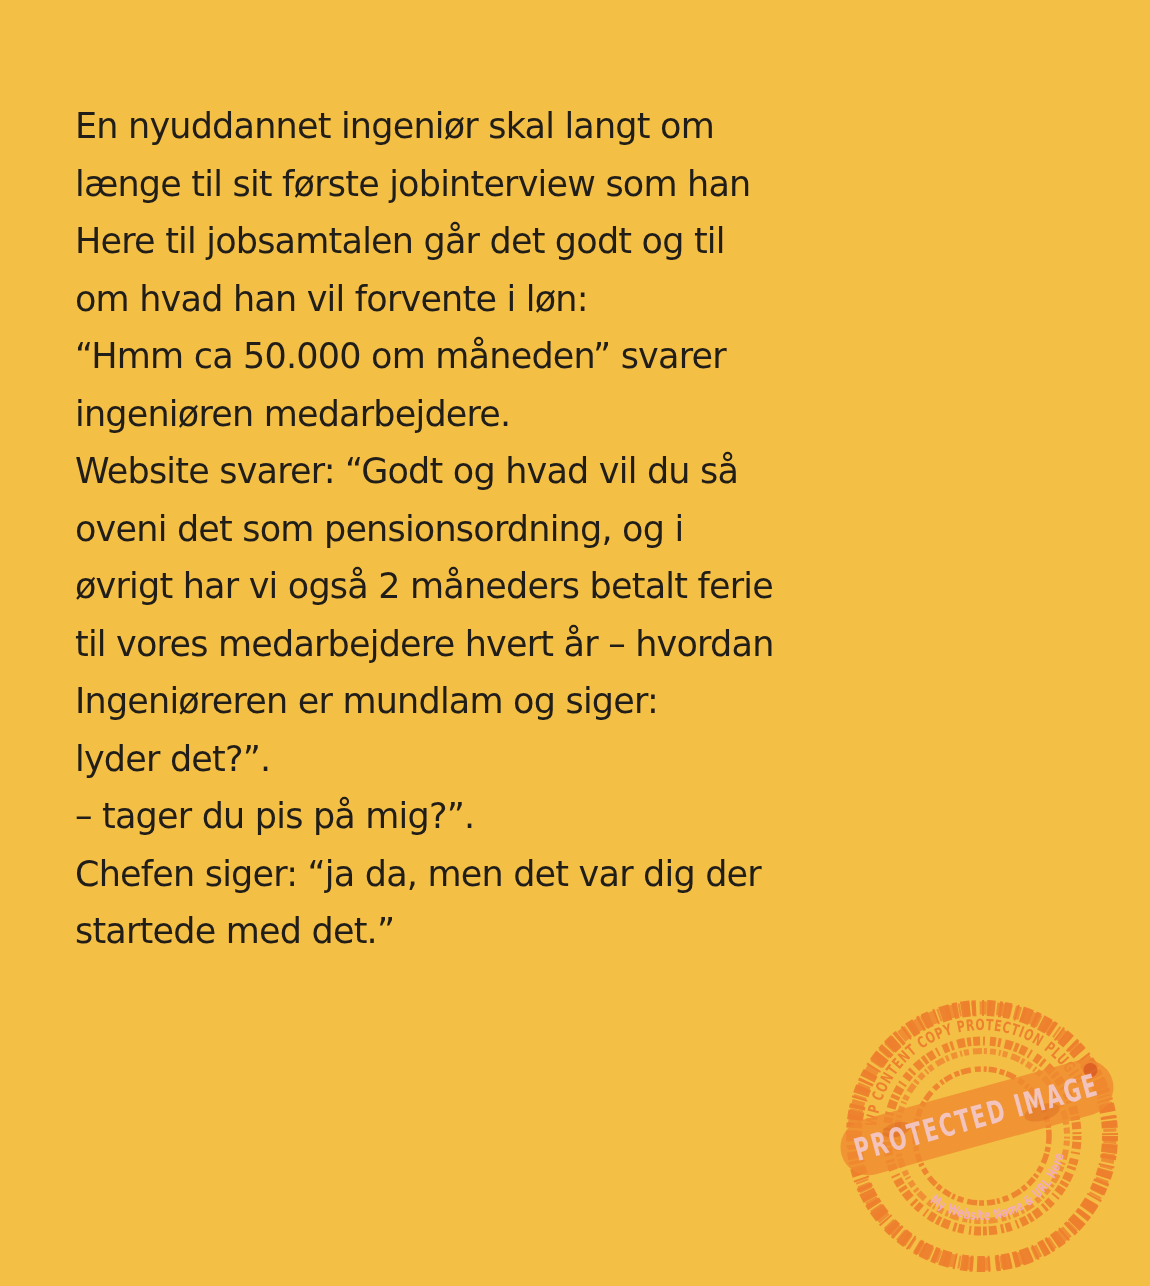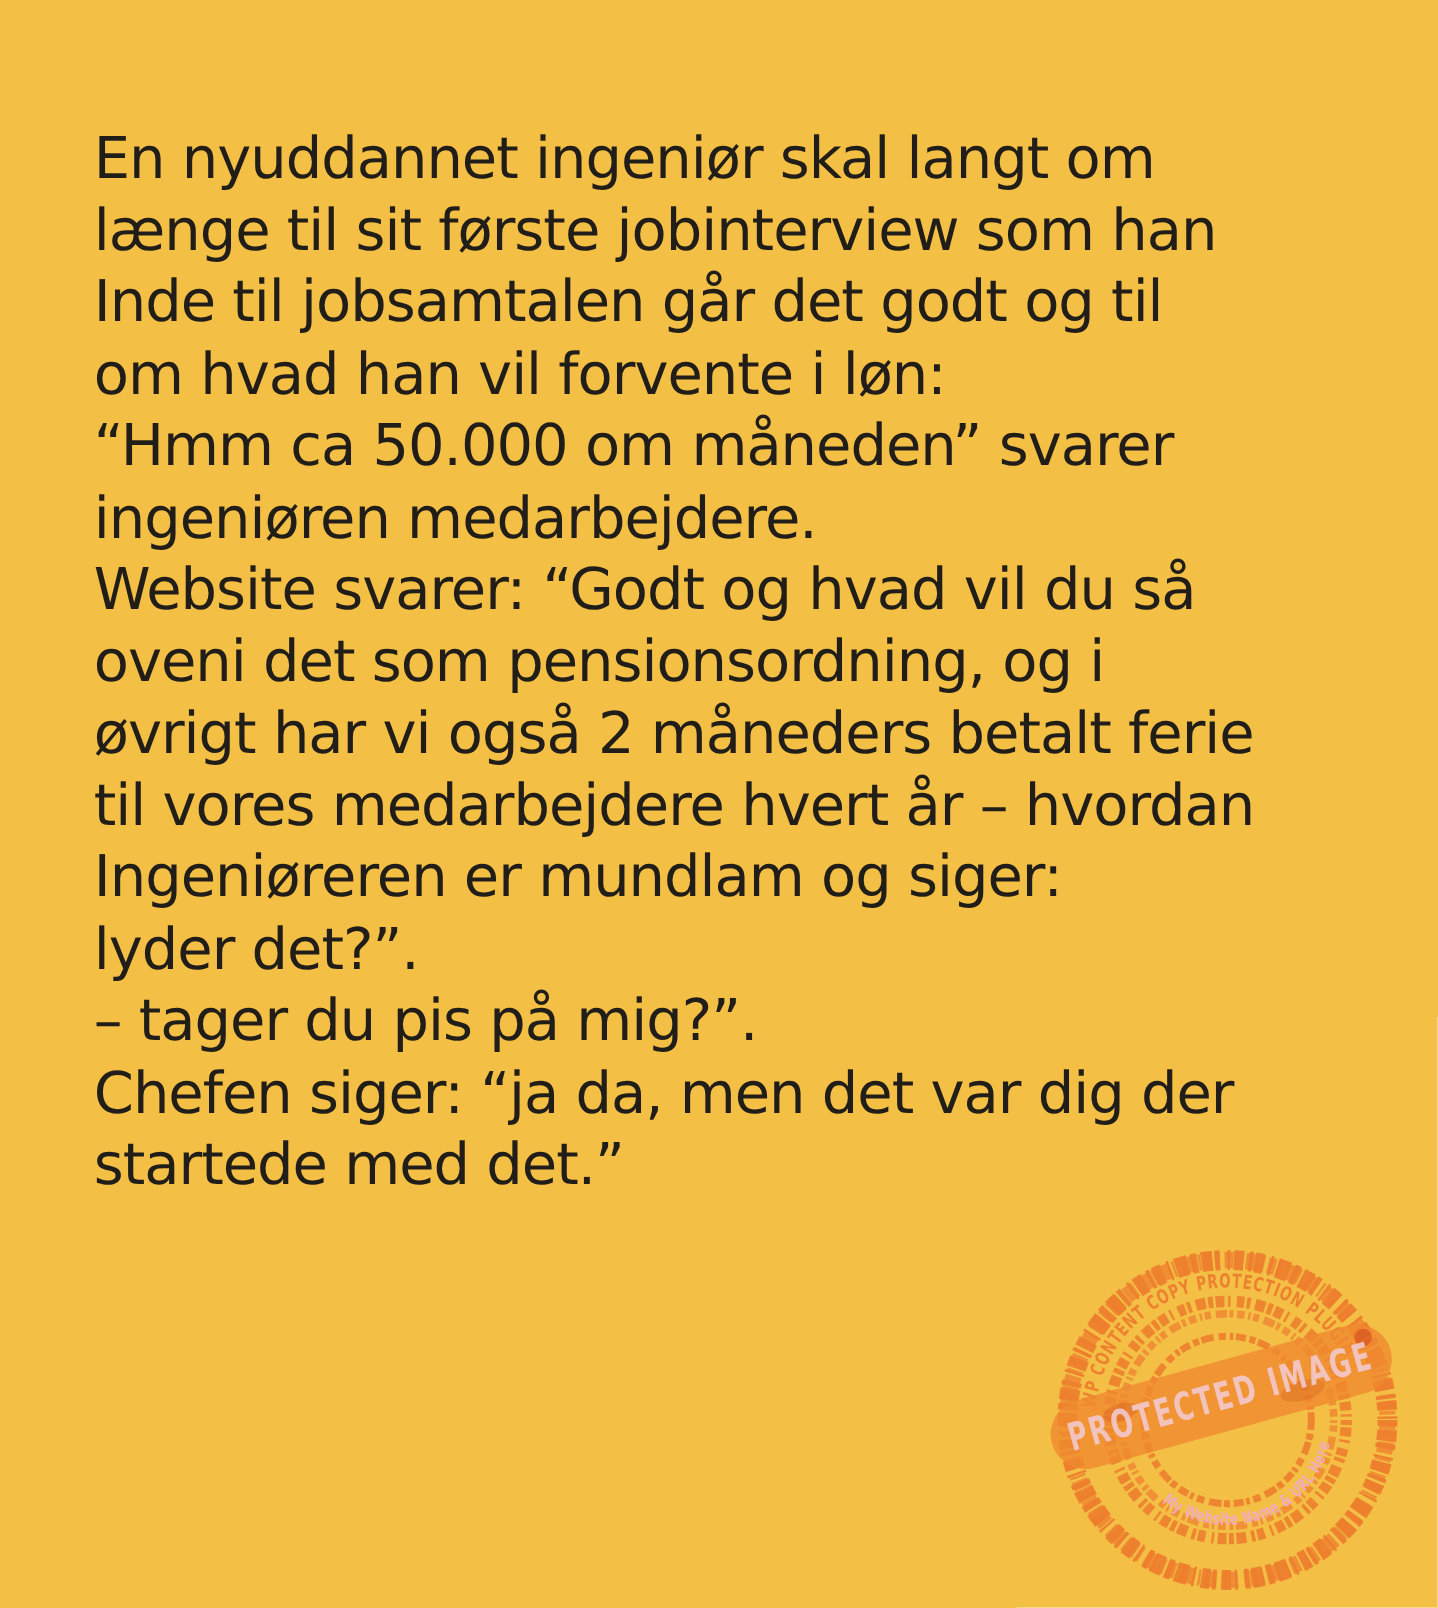--- a/index.html
+++ b/index.html
@@ -13,21 +13,21 @@
     background: #F4BF45;
     overflow: hidden;
   }
 
   .joke-text {
     position: absolute;
     left: 75px;
     top: 98px;
     z-index: 2;
     color: #211E19;
-    font-size: 46px;
+    font-size: 35px;
     line-height: 57.5px;
     letter-spacing: -0.8px;
     font-weight: 400;
   }
   .joke-text .line { white-space: nowrap; }
 
   .stamp-layer {
     position: absolute;
     left: 836px;
     top: 990px;
@@ -68,21 +68,21 @@
     </text>
 
     <text class="arc-text" font-size="13.5" letter-spacing="0.5" fill="#F2ACC2" opacity="0.95">
       <textPath href="#arcBottom" startOffset="2" textLength="170" lengthAdjust="spacingAndGlyphs">My Website Name &amp; URL Here</textPath>
     </text>
   </svg>
 
   <div class="joke-text">
     <div class="line">En nyuddannet ingeniør skal langt om</div>
     <div class="line">længe til sit første jobinterview som han</div>
-    <div class="line">Inde til jobsamtalen går det godt og til</div>
+    <div class="line">Here til jobsamtalen går det godt og til</div>
     <div class="line">om hvad han vil forvente i løn:</div>
     <div class="line">“Hmm ca 50.000 om måneden” svarer</div>
     <div class="line">ingeniøren medarbejdere.</div>
     <div class="line">Website svarer: “Godt og hvad vil du så</div>
     <div class="line">oveni det som pensionsordning, og i</div>
     <div class="line">øvrigt har vi også 2 måneders betalt ferie</div>
     <div class="line">til vores medarbejdere hvert år – hvordan</div>
     <div class="line">Ingeniøreren er mundlam og siger:</div>
     <div class="line">lyder det?”.</div>
     <div class="line">– tager du pis på mig?”.</div>

